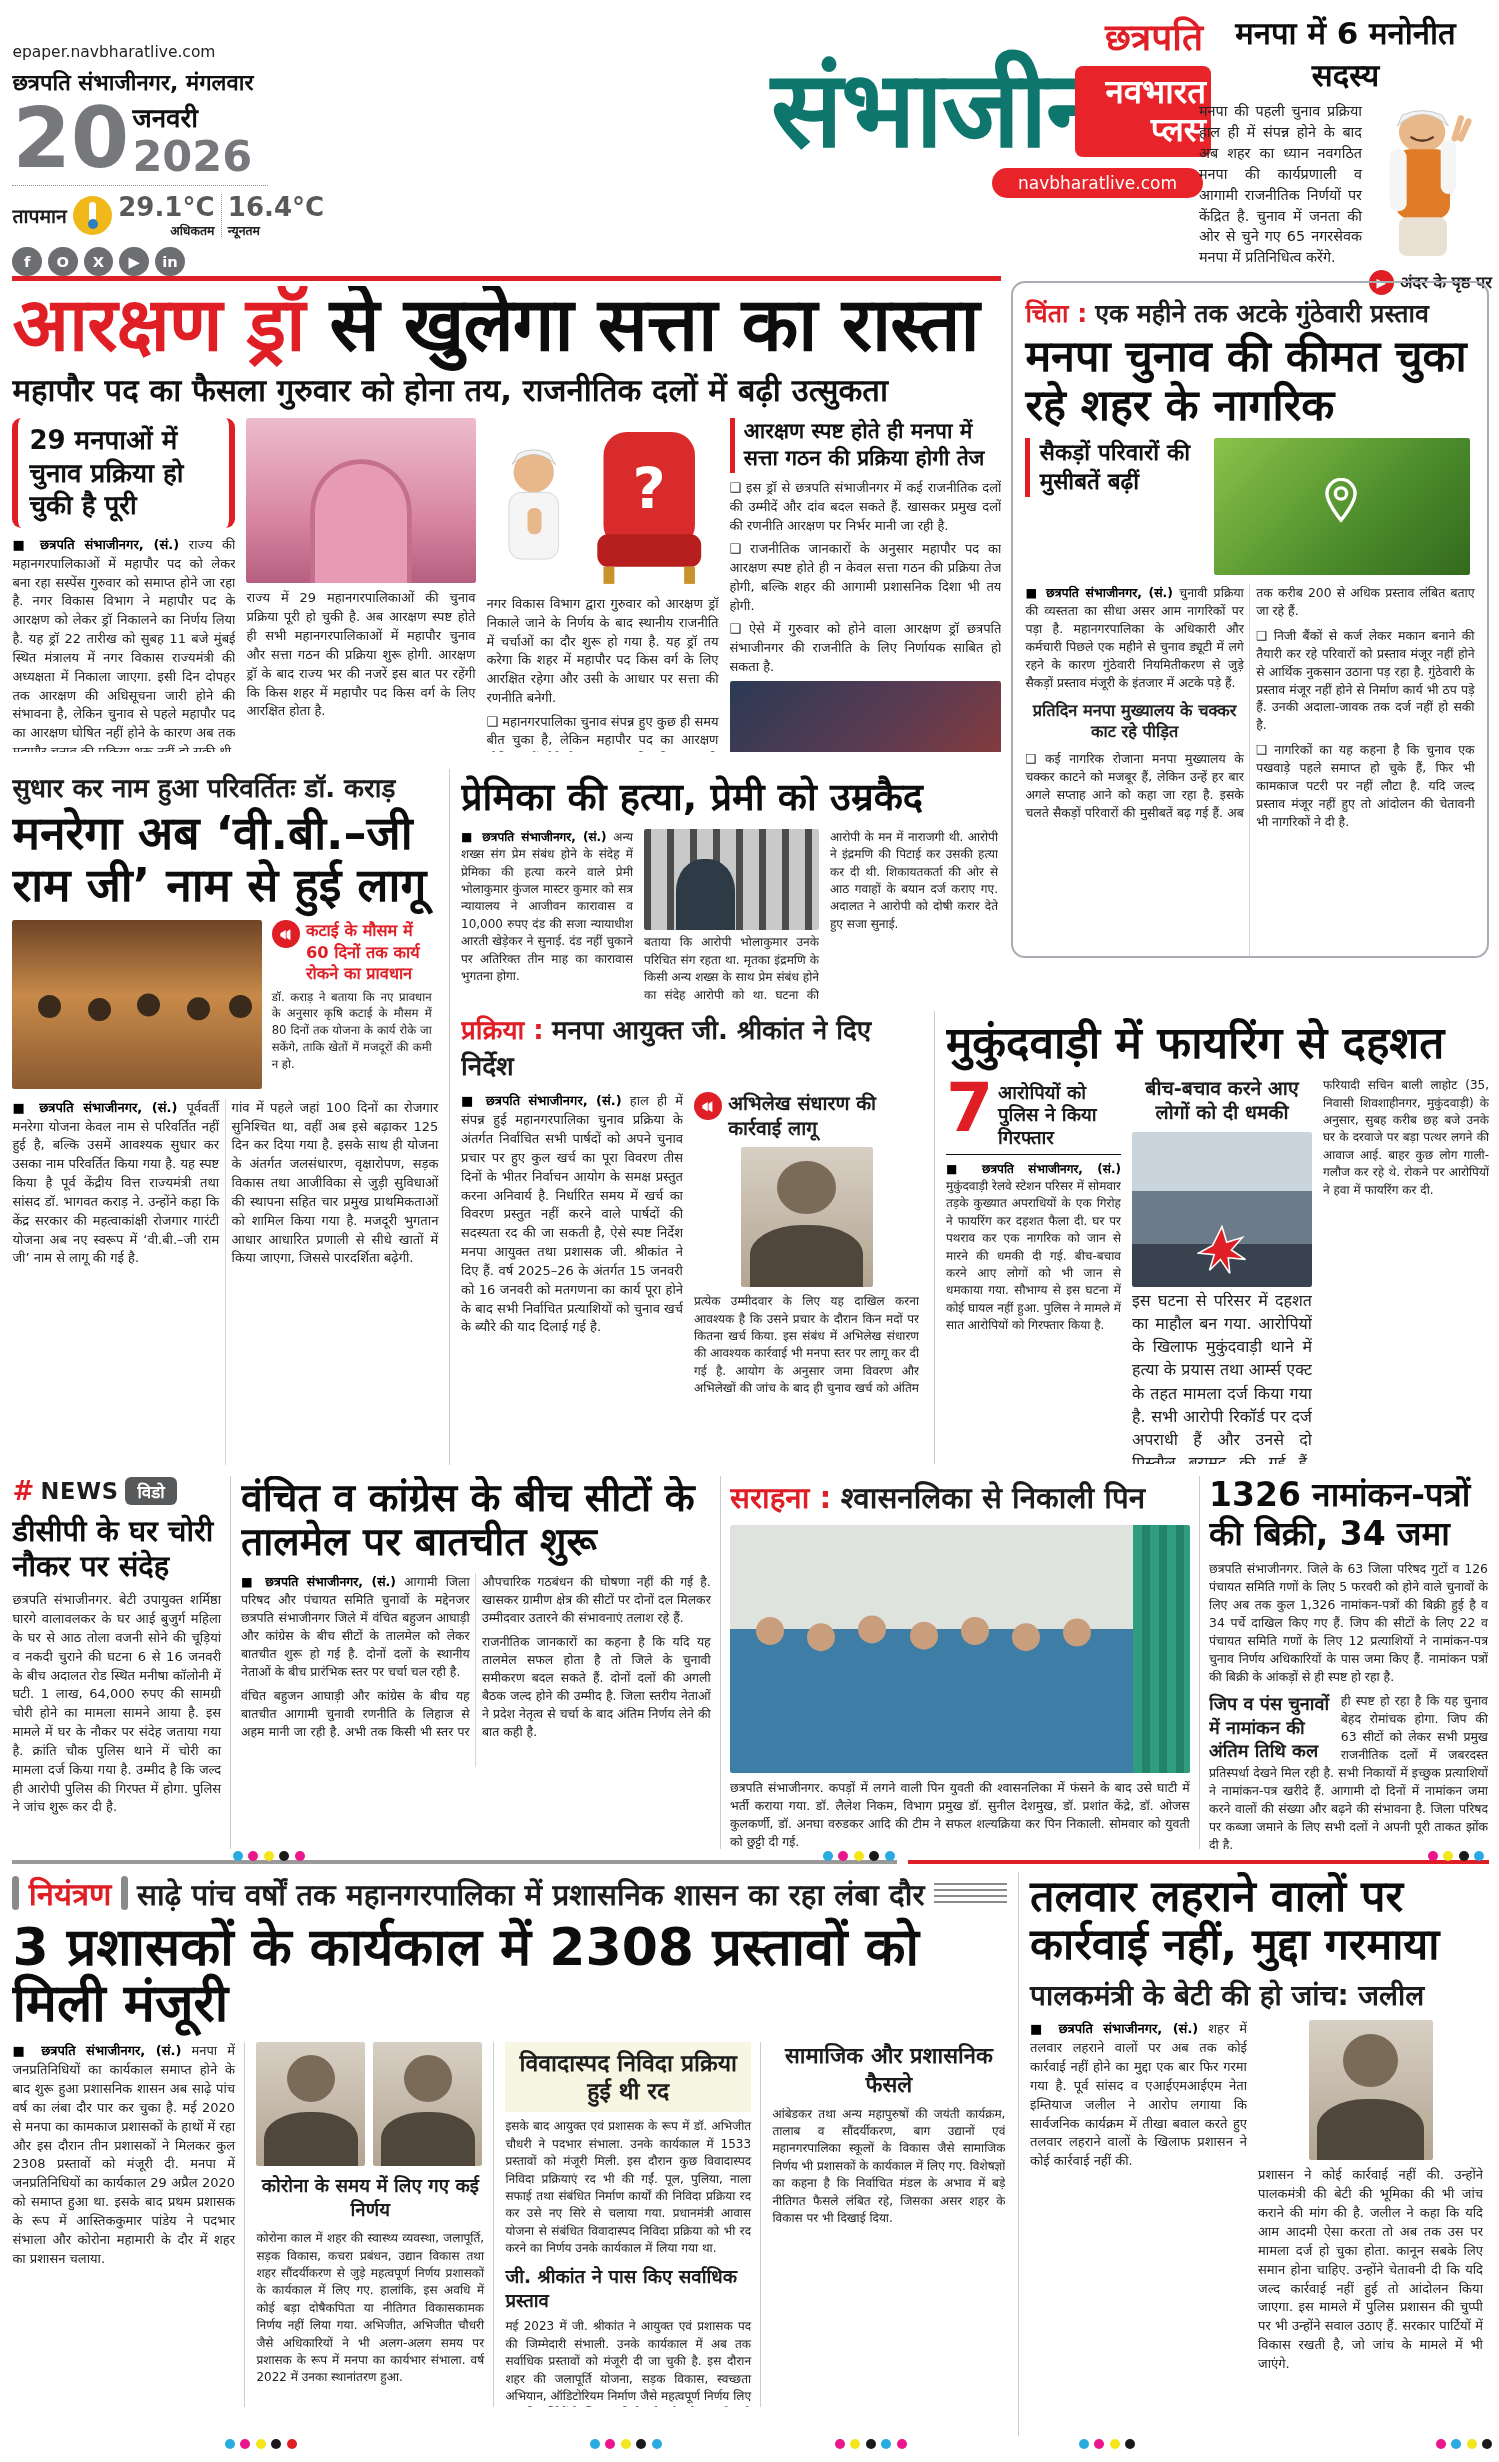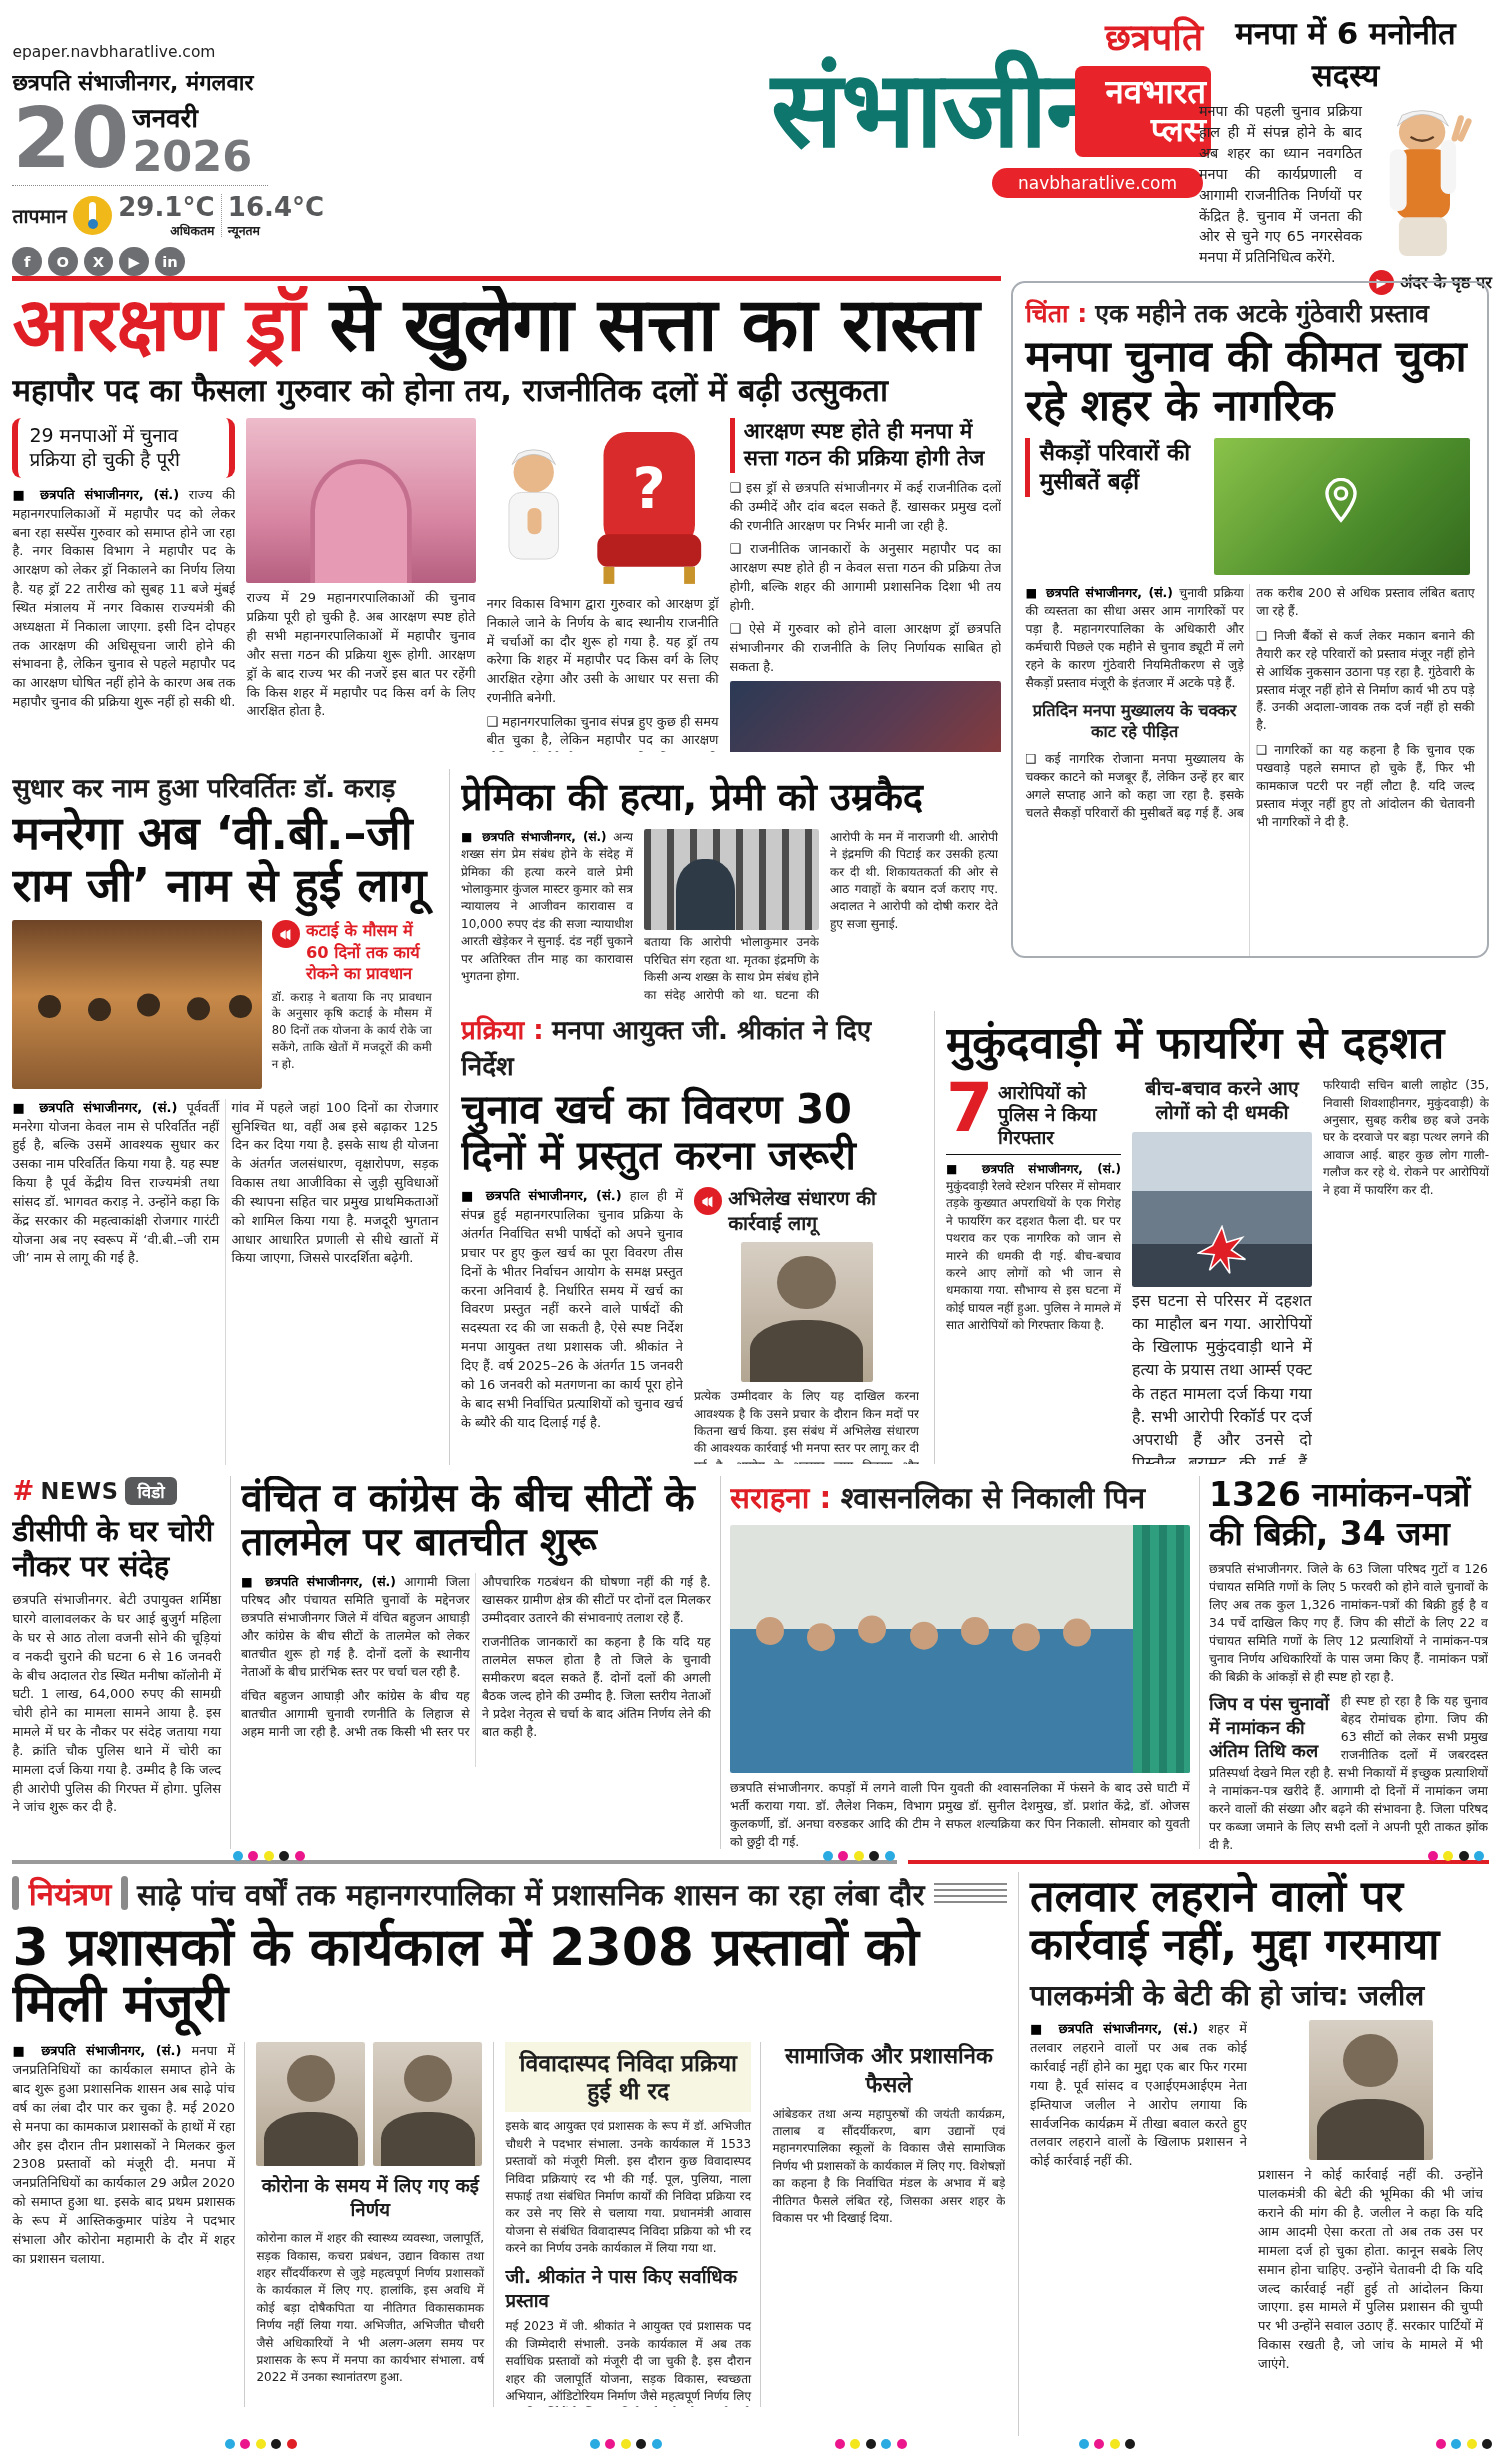--- a/index.html
+++ b/index.html
@@ -21,21 +21,21 @@
   .photo-meet::before{content:"";position:absolute;left:26px;top:75px;width:23px;height:23px;border-radius:50%;background:#3a2a1c;box-shadow:50px 3.1px 0 #3a2a1c,99px -1.6px 0 #3a2a1c,149px 2.3px 0 #3a2a1c,191px 0 0 #3a2a1c}
   .photo-jail{background:repeating-linear-gradient(90deg,#4c4c4c 0 7px,#c9c9c9 7px 23px)}
   .photo-jail::after{content:"";position:absolute;left:18%;top:30%;width:34%;height:70%;background:#2e3a46;border-radius:45% 45% 0 0}
   .photo-fire{background:linear-gradient(180deg,#c9d4dd 0 38%,#6b7b8a 38% 72%,#39434f 72%)}
   .photo-med{background:linear-gradient(180deg,#dfe3dd 0 42%,#3e7ea6 42% 100%)}
   .photo-med::before{content:"";position:absolute;left:26px;top:92px;width:28px;height:28px;border-radius:50%;background:#c99e7c;box-shadow:51px 6.2px 0 #c99e7c,102px -1.6px 0 #c99e7c,154px 4.7px 0 #c99e7c,205px 0 0 #c99e7c,256px 6.2px 0 #c99e7c,307px 1.6px 0 #c99e7c}
   .curtain{position:absolute;right:0;top:0;width:57px;height:100%;background:repeating-linear-gradient(90deg,#2e9e7e 0 9.3px,#23836a 9.3px 17px)}
   .person{background:linear-gradient(180deg,#d8cfc4,#b2a591);position:relative;overflow:hidden;border-radius:2.3px}
   .person::before{content:"";position:absolute;width:44%;height:38%;left:28%;top:10%;background:#7a6a58;border-radius:50%}
   .person::after{content:"";position:absolute;width:86%;height:46%;left:7%;top:56%;background:#4f463c;border-radius:46% 46% 0 0}
-  .pull{border-left:6.2px solid #e01e25;border-right:6.2px solid #e01e25;border-radius:9.3px;padding:6.2px 11px;font-size:19px;line-height:1.25;font-weight:normal;color:#111}
+  .pull{border-left:6.2px solid #e01e25;border-right:6.2px solid #e01e25;border-radius:9.3px;padding:6.2px 11px;font-size:26px;line-height:1.25;font-weight:bold;color:#111}
   .redbar{border-left:5.4px solid #e01e25;padding-left:9.3px;font-weight:bold;color:#111}
   .hl{color:#0d0d0d;font-weight:bold}
   .sep-dot{border-top:1.6px dotted #8a8a8a}
   .soc{width:29.5px;height:29.5px;border-radius:50%;background:#6d6e71;color:#fff;display:flex;align-items:center;justify-content:center;font-size:14.7px;font-weight:bold}
   .mega{width:28px;height:28px;border-radius:50%;background:#e01e25;flex:0 0 auto;display:flex;align-items:center;justify-content:center}
   .dots{display:flex;gap:5.4px}
   .dot{width:10px;height:10px;border-radius:50%}
   .dc{background:#29abe2}.dm{background:#ec168c}.dy{background:#f4e61c}.dk{background:#1a1a1a}.dr{background:#e01e25}
   .rule-v{border-right:0.8px solid #cccccc}
   .clip{overflow:hidden}
@@ -205,21 +205,20 @@
       <div class="clip" style="width:175px">
         <div class="photo photo-jail" style="width:100%;height:101px"></div>
         <div class="bt" style="font-size:12px;margin-top:4.7px">बताया कि आरोपी भोलाकुमार उनके परिचित संग रहता था. मृतका इंद्रमणि के किसी अन्य शख्स के साथ प्रेम संबंध होने का संदेह आरोपी को था. घटना की जानकारी मिलने पर शिकायतकर्ता के बड़े भाई ने आरोपी से मोबाइल फोन पर बात की थी.</div>
       </div>
       <div class="bt clip" style="width:168px;font-size:12px">आरोपी के मन में नाराजगी थी. आरोपी ने इंद्रमणि की पिटाई कर उसकी हत्या कर दी थी. शिकायतकर्ता की ओर से आठ गवाहों के बयान दर्ज कराए गए. अदालत ने आरोपी को दोषी करार देते हुए सजा सुनाई.</div>
     </div>
   </div>
 
   <div class="abs clip rule-v" style="left:461px;top:1011px;width:474px;height:453px;padding-right:11px">
     <div style="font-size:26px"><span class="b red">प्रक्रिया :</span> <span class="b">मनपा आयुक्त जी. श्रीकांत ने दिए निर्देश</span></div>
-    <div class="hl" style="font-size:40px;line-height:1.15;margin-top:3.1px">चुनाव खर्च का विवरण 30 दिनों में प्रस्तुत करना जरूरी</div>
     <div style="display:flex;gap:11px;margin-top:9.3px;height:304px">
       <div class="bt clip" style="width:222px"><span class="byl">■ छत्रपति संभाजीनगर, (सं.)</span> <span>हाल ही में संपन्न हुई महानगरपालिका चुनाव प्रक्रिया के अंतर्गत निर्वाचित सभी पार्षदों को अपने चुनाव प्रचार पर हुए कुल खर्च का पूरा विवरण तीस दिनों के भीतर निर्वाचन आयोग के समक्ष प्रस्तुत करना अनिवार्य है. निर्धारित समय में खर्च का विवरण प्रस्तुत नहीं करने वाले पार्षदों की सदस्यता रद की जा सकती है, ऐसे स्पष्ट निर्देश मनपा आयुक्त तथा प्रशासक जी. श्रीकांत ने दिए हैं. वर्ष 2025–26 के अंतर्गत 15 जनवरी को 16 जनवरी को मतगणना का कार्य पूरा होने के बाद सभी निर्वाचित प्रत्याशियों को चुनाव खर्च के ब्यौरे की याद दिलाई गई है.</span></div>
       <div class="clip" style="width:225px">
         <div style="display:flex;gap:6.2px;align-items:flex-start">
           <div class="mega">
               <svg width="15.5" height="15.5" viewBox="0 0 20 20">
                 <path d="M3 8 L10 4 L10 16 L3 12 Z M11 6 L16 3 L16 17 L11 14 Z" fill="#fff"></path>
               </svg>
             </div>
           <div class="b" style="font-size:19.4px;line-height:1.25">अभिलेख संधारण की कार्रवाई लागू</div>

